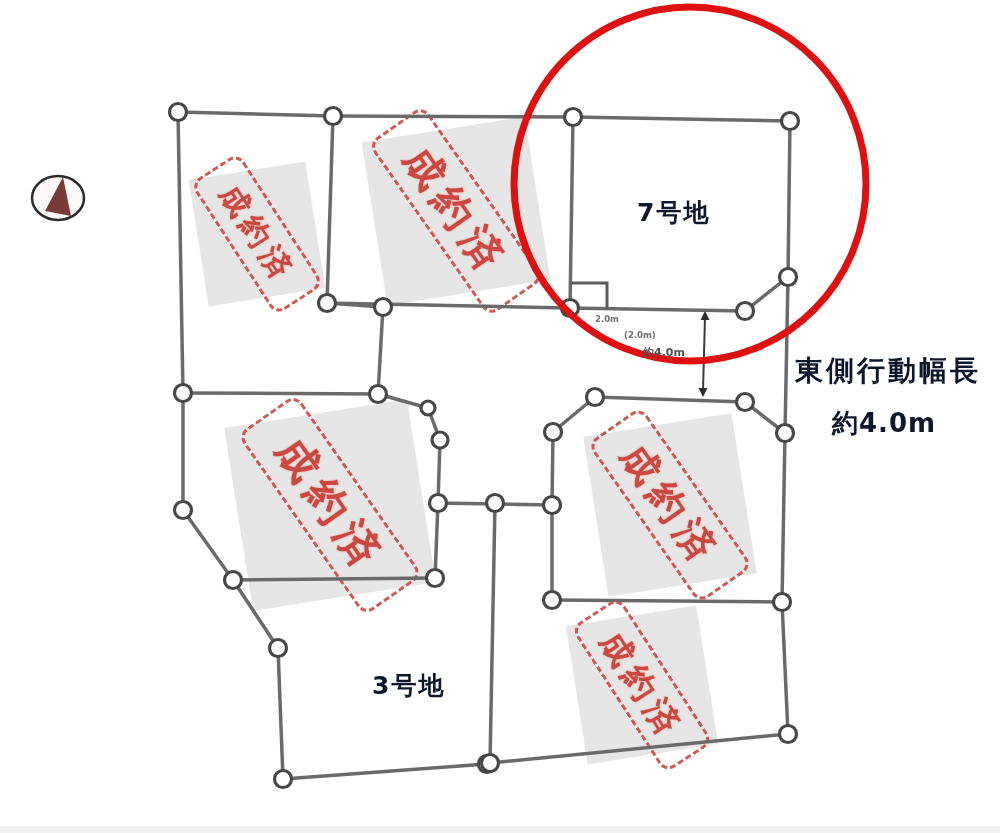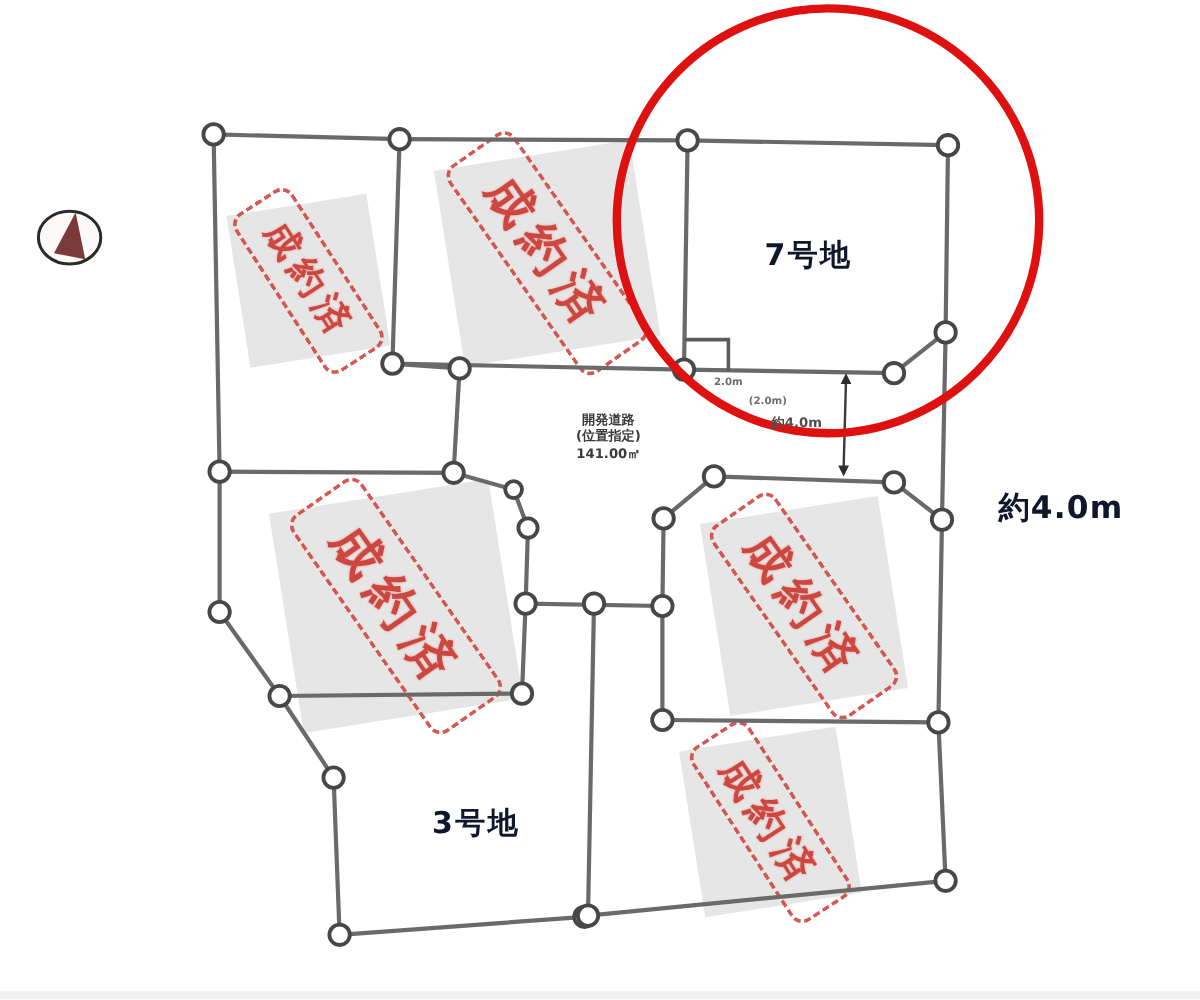--- a/index.html
+++ b/index.html
@@ -126,29 +126,25 @@
       <polygon points="63,177 71,216 45,211" fill="#7a3a3a"></polygon>
     </g>
   </svg>
 
   <svg class="layer" viewBox="0 0 1000 833" xmlns="http://www.w3.org/2000/svg">
     <ellipse cx="690" cy="184" rx="176" ry="177" fill="none" stroke="#de1010" stroke-width="7"></ellipse>
   </svg>
 
   <div class="lbl plot-label" style="left:637px;top:196px;">7号地</div>
 
-  <div class="lbl plot-label" style="left:360px;top:669px;">3号地</div>
+  <div class="lbl plot-label" style="left:372px;top:669px;">3号地</div>
 
+  <div class="lbl east-note-1" style="left:795px;top:352px;">東側行動幅長</div>
   <div class="lbl east-note-2" style="left:832px;top:406px;">約4.0m</div>
 
-  <div class="road-note">
-    <div>開発道路</div>
-    <div>(位置指定)</div>
-    <div>141.00㎡</div>
-  </div>
 
   <div class="tiny" style="left:583px;top:314px;">2.0m</div>
   <div class="tiny" style="left:592px;top:330px;margin-left:20px;">(2.0m)</div>
 
   <div class="dim-lbl" style="left:643px;top:345px;">約4.0m</div>
 
   <div class="bottom-strip"></div>
 </div>
 
 </body></html>

